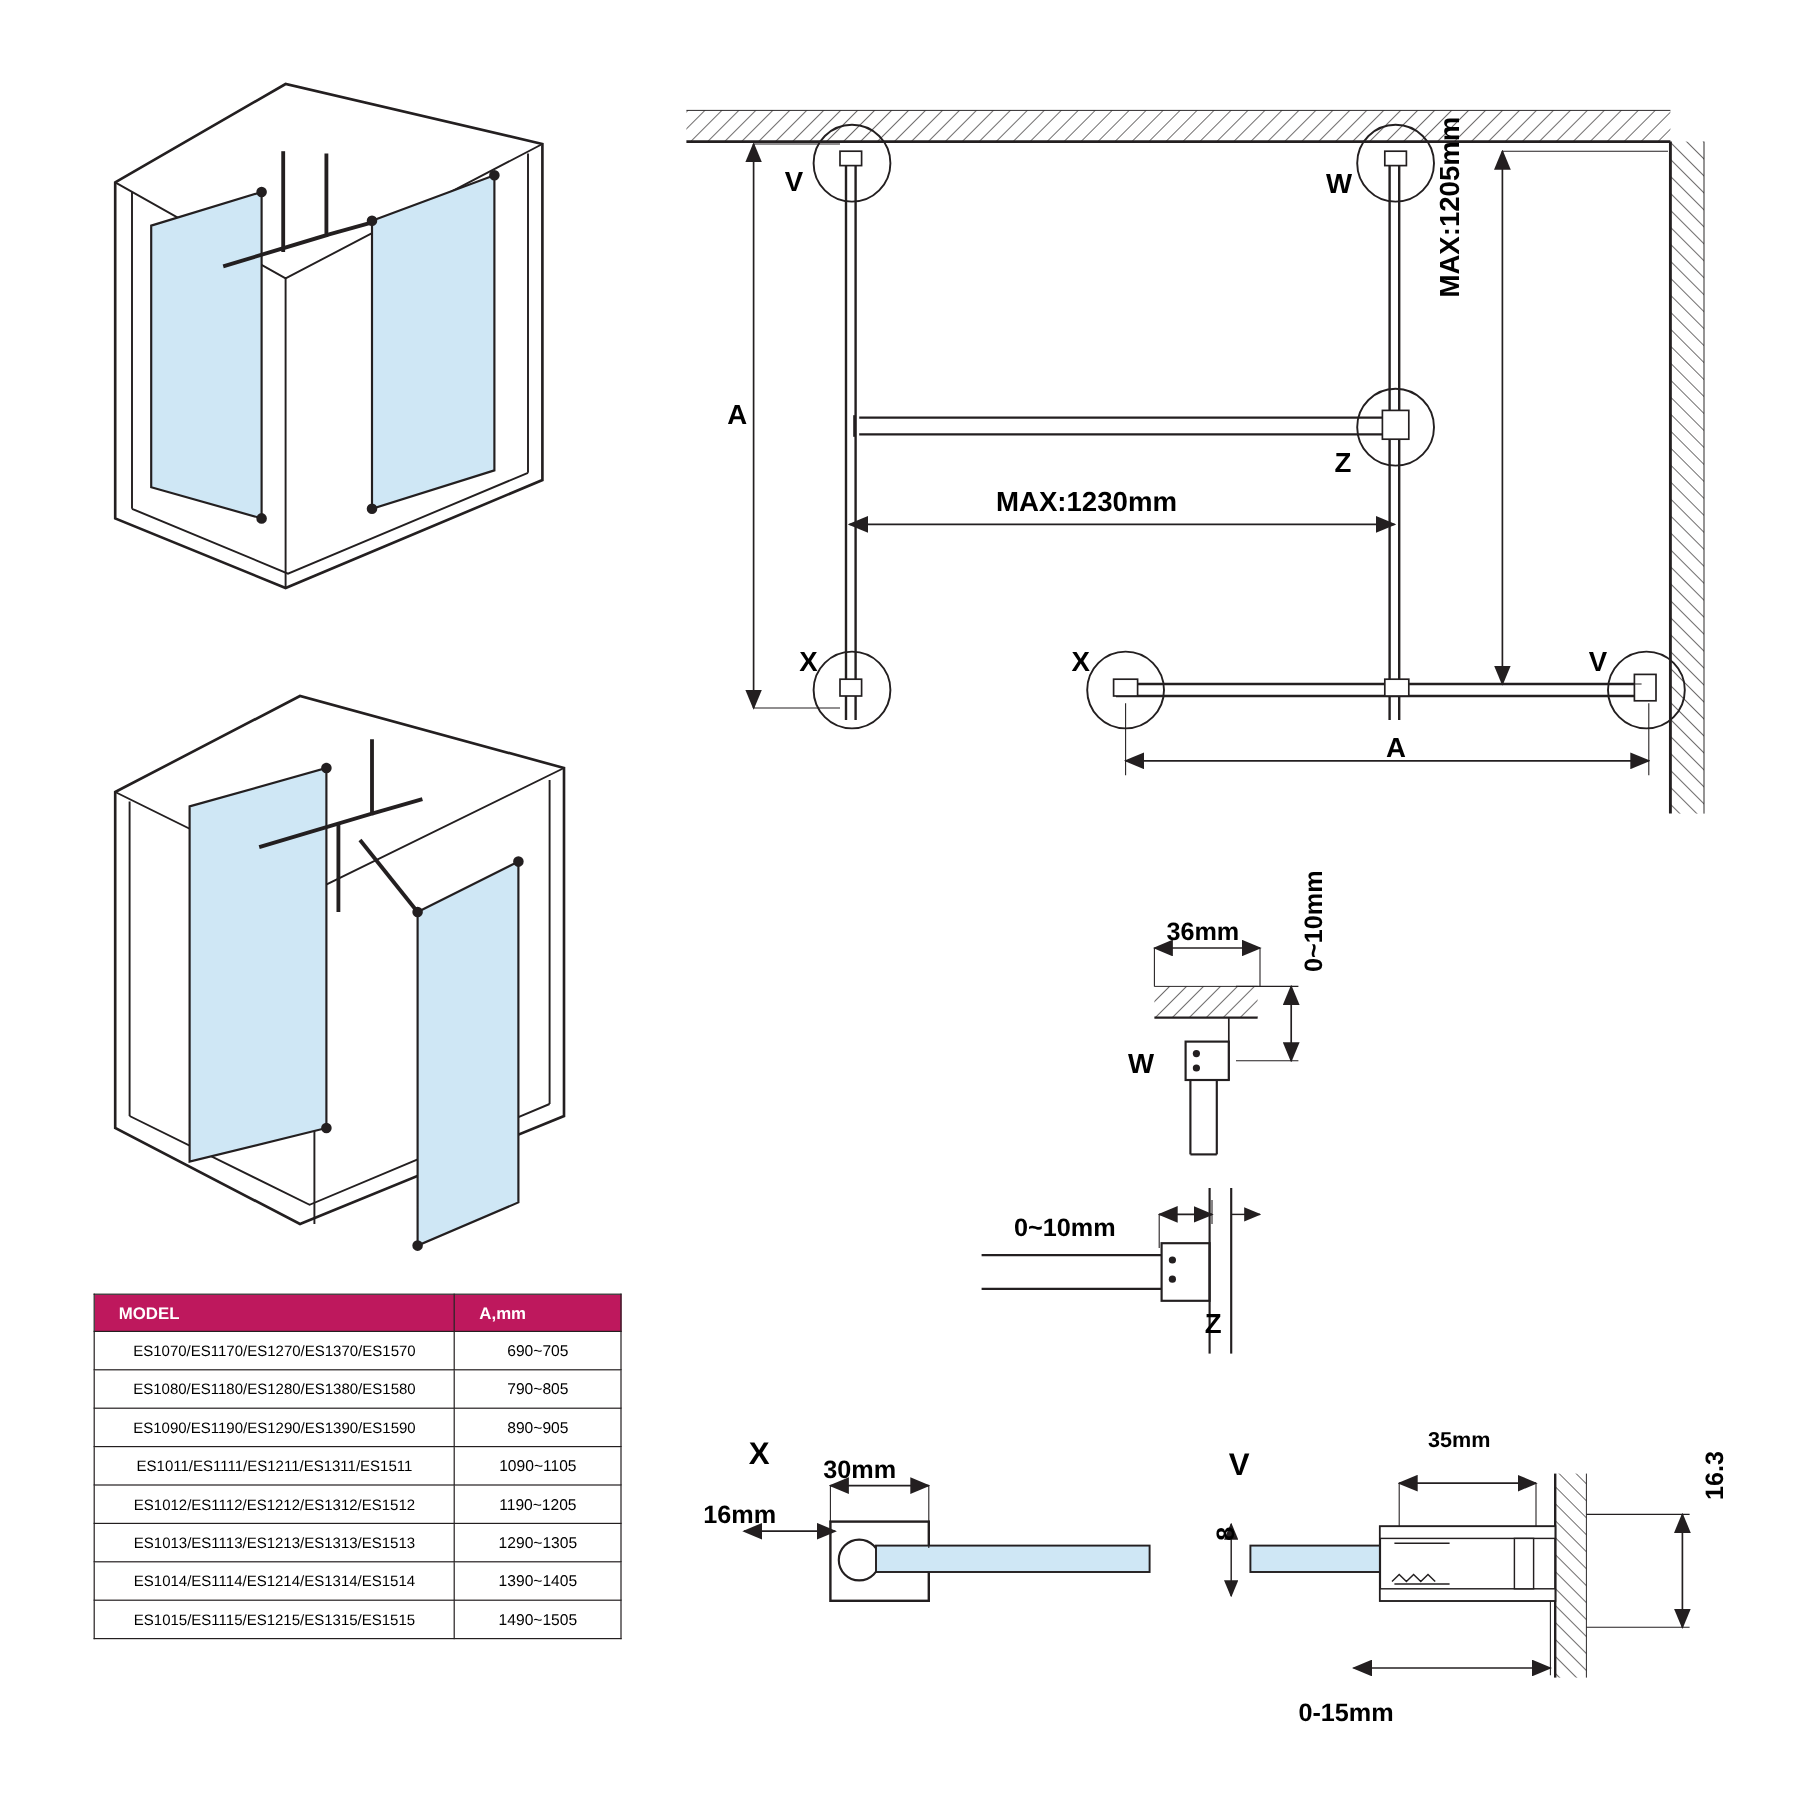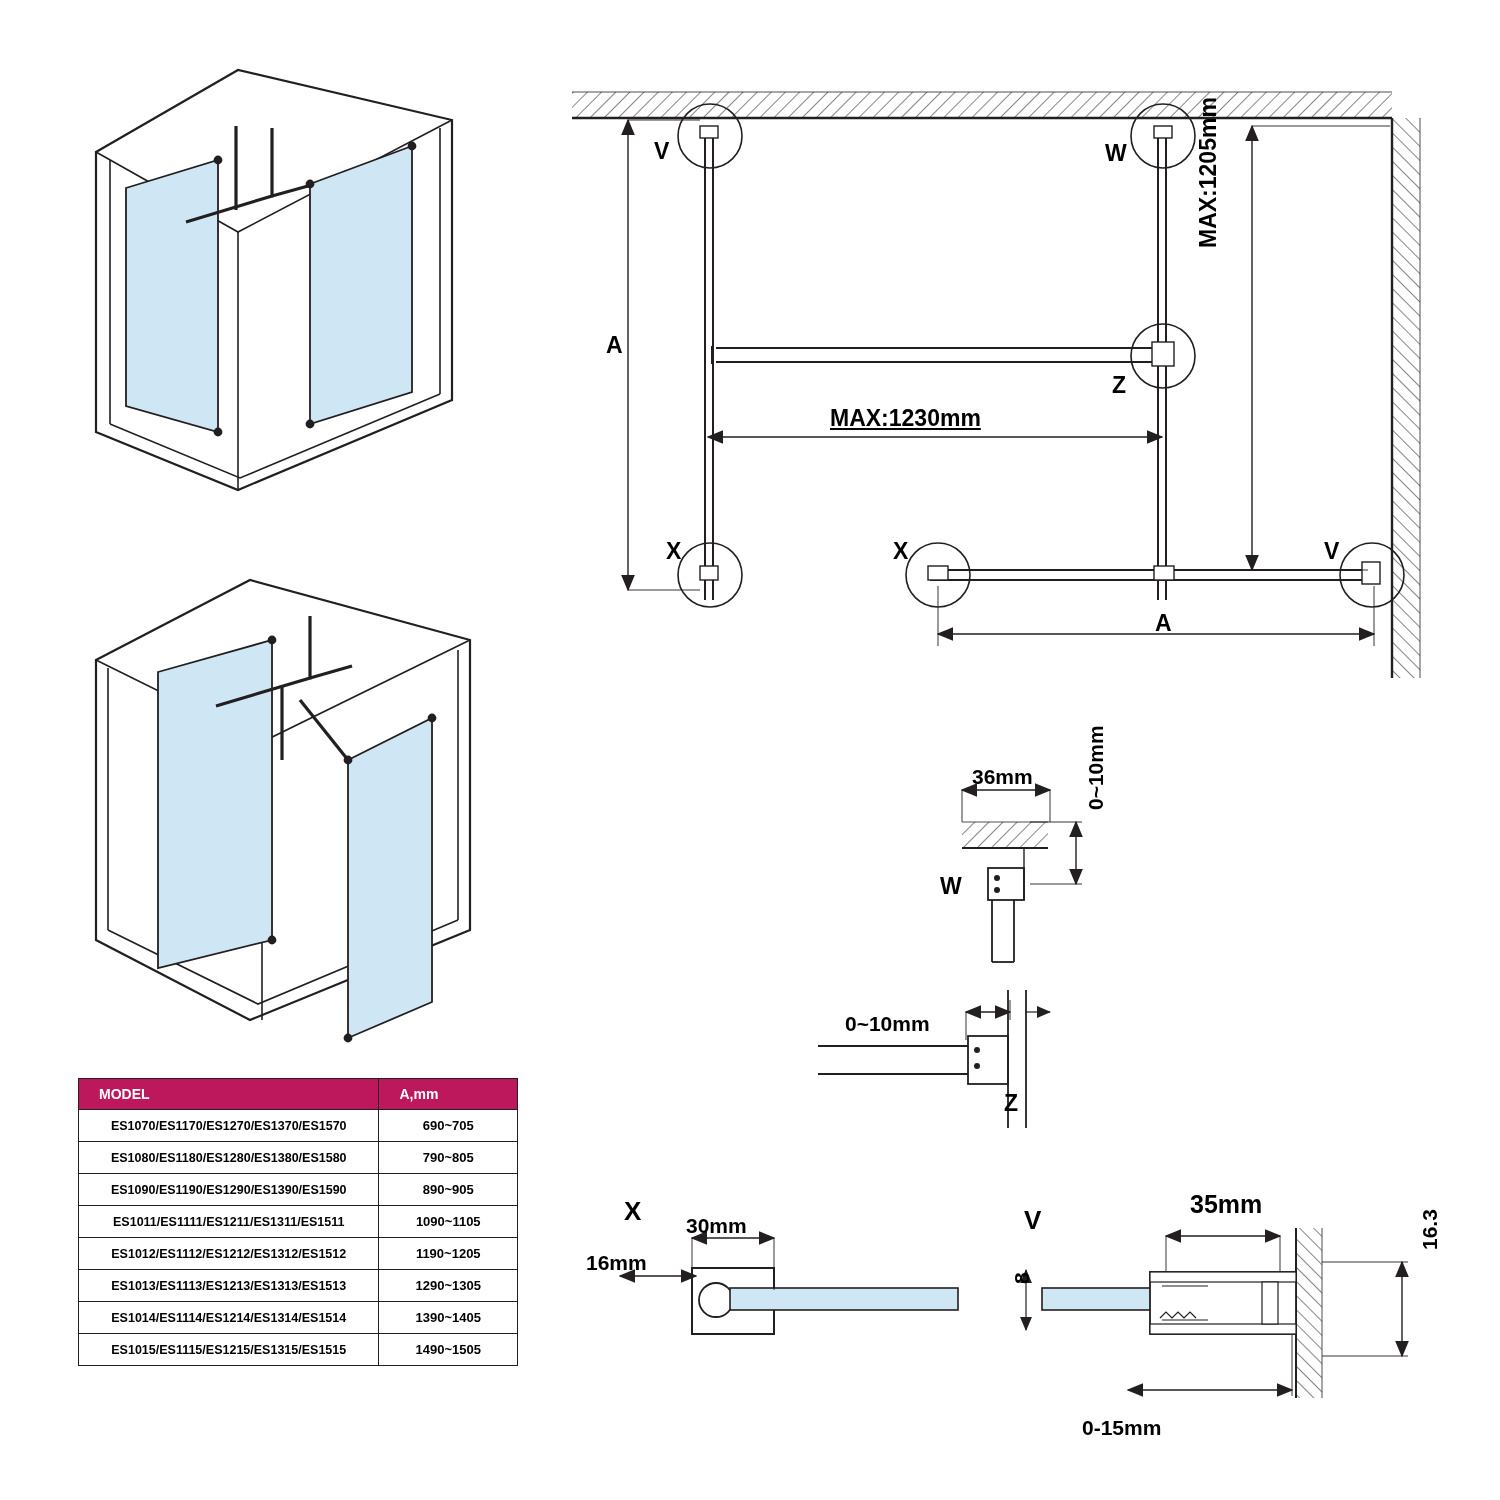--- a/index.html
+++ b/index.html
@@ -3,21 +3,21 @@
 <meta charset="utf-8">
 <style>
   html,body{margin:0;padding:0;background:#ffffff;}
   body{width:1500px;height:1500px;position:relative;font-family:"Liberation Sans",sans-serif;color:#000;}
   .stage{position:absolute;left:0;top:0;width:1500px;height:1500px;}
   svg{display:block;}
   .lbl{position:absolute;font-weight:bold;white-space:nowrap;}
   
   #spec-table{position:absolute;left:78px;top:1078px;width:440px;border-collapse:collapse;}
   #spec-table th{background:#be185d;color:#ffffff;font-size:14px;font-weight:bold;padding:7px 20px;border:1px solid #231f20;text-align:left;}
-  #spec-table td{font-size:13px;padding:8px 4px;border:1px solid #231f20;text-align:center;color:#000;background:#fff;font-weight:bold;}
+  #spec-table td{font-size:13px;padding:8px 4px;border:1px solid #231f20;text-align:center;color:#000;background:#fff;}
   #spec-table td.model{font-size:12.5px;}
   .col-model{width:300px;}
   .col-a{width:140px;}
 </style>
 </head>
 <body>
 
 <div class="stage">
 
 <svg width="1500" height="1500" viewBox="0 0 1500 1500">
@@ -229,36 +229,36 @@
 
 <div class="lbl" style="left:654px;top:138px;font-size:23px;">V</div>
 <div class="lbl" style="left:1105px;top:140px;font-size:23px;">W</div>
 <div class="lbl" style="left:1112px;top:372px;font-size:23px;">Z</div>
 <div class="lbl" style="left:666px;top:538px;font-size:23px;">X</div>
 <div class="lbl" style="left:893px;top:538px;font-size:23px;">X</div>
 <div class="lbl" style="left:1324px;top:538px;font-size:23px;">V</div>
 
 <div class="lbl" style="left:606px;top:332px;font-size:23px;">A</div>
 <div class="lbl" style="left:1155px;top:610px;font-size:23px;">A</div>
-<div class="lbl" style="left:830px;top:405px;font-size:23px;text-decoration:underline;">MAX:1230mm</div>
+<div class="lbl" style="left:830px;top:405px;font-size:23px;">MAX:1230mm</div>
 <div class="lbl" style="left:1195px;top:248px;font-size:23px;transform:rotate(-90deg);transform-origin:left top;">MAX:1205mm</div>
 
 <div class="lbl" style="left:940px;top:873px;font-size:23px;">W</div>
 <div class="lbl" style="left:972px;top:765px;font-size:21px;">36mm</div>
 <div class="lbl" style="left:1084px;top:810px;font-size:21px;transform:rotate(-90deg);transform-origin:left top;">0~10mm</div>
 
 <div class="lbl" style="left:1004px;top:1090px;font-size:23px;">Z</div>
 <div class="lbl" style="left:845px;top:1012px;font-size:21px;">0~10mm</div>
 
 <div class="lbl" style="left:624px;top:1196px;font-size:26px;">X</div>
 <div class="lbl" style="left:686px;top:1214px;font-size:21px;">30mm</div>
 <div class="lbl" style="left:586px;top:1251px;font-size:21px;">16mm</div>
 
 <div class="lbl" style="left:1024px;top:1205px;font-size:26px;">V</div>
-<div class="lbl" style="left:1190px;top:1190px;font-size:25px;text-align:right;">35mm</div>
+<div class="lbl" style="left:1190px;top:1190px;font-size:18px;text-align:right;">35mm</div>
 <div class="lbl" style="left:1418px;top:1250px;font-size:21px;transform:rotate(-90deg);transform-origin:left top;">16.3</div>
 <div class="lbl" style="left:1010px;top:1284px;font-size:21px;transform:rotate(-90deg);transform-origin:left top;">8</div>
 <div class="lbl" style="left:1082px;top:1395px;font-size:21px;margin-top:21px;">0-15mm</div>
 
 <table id="spec-table">
   <thead>
     <tr>
       <th class="col-model">MODEL</th>
       <th class="col-a">A,mm</th>
     </tr>

